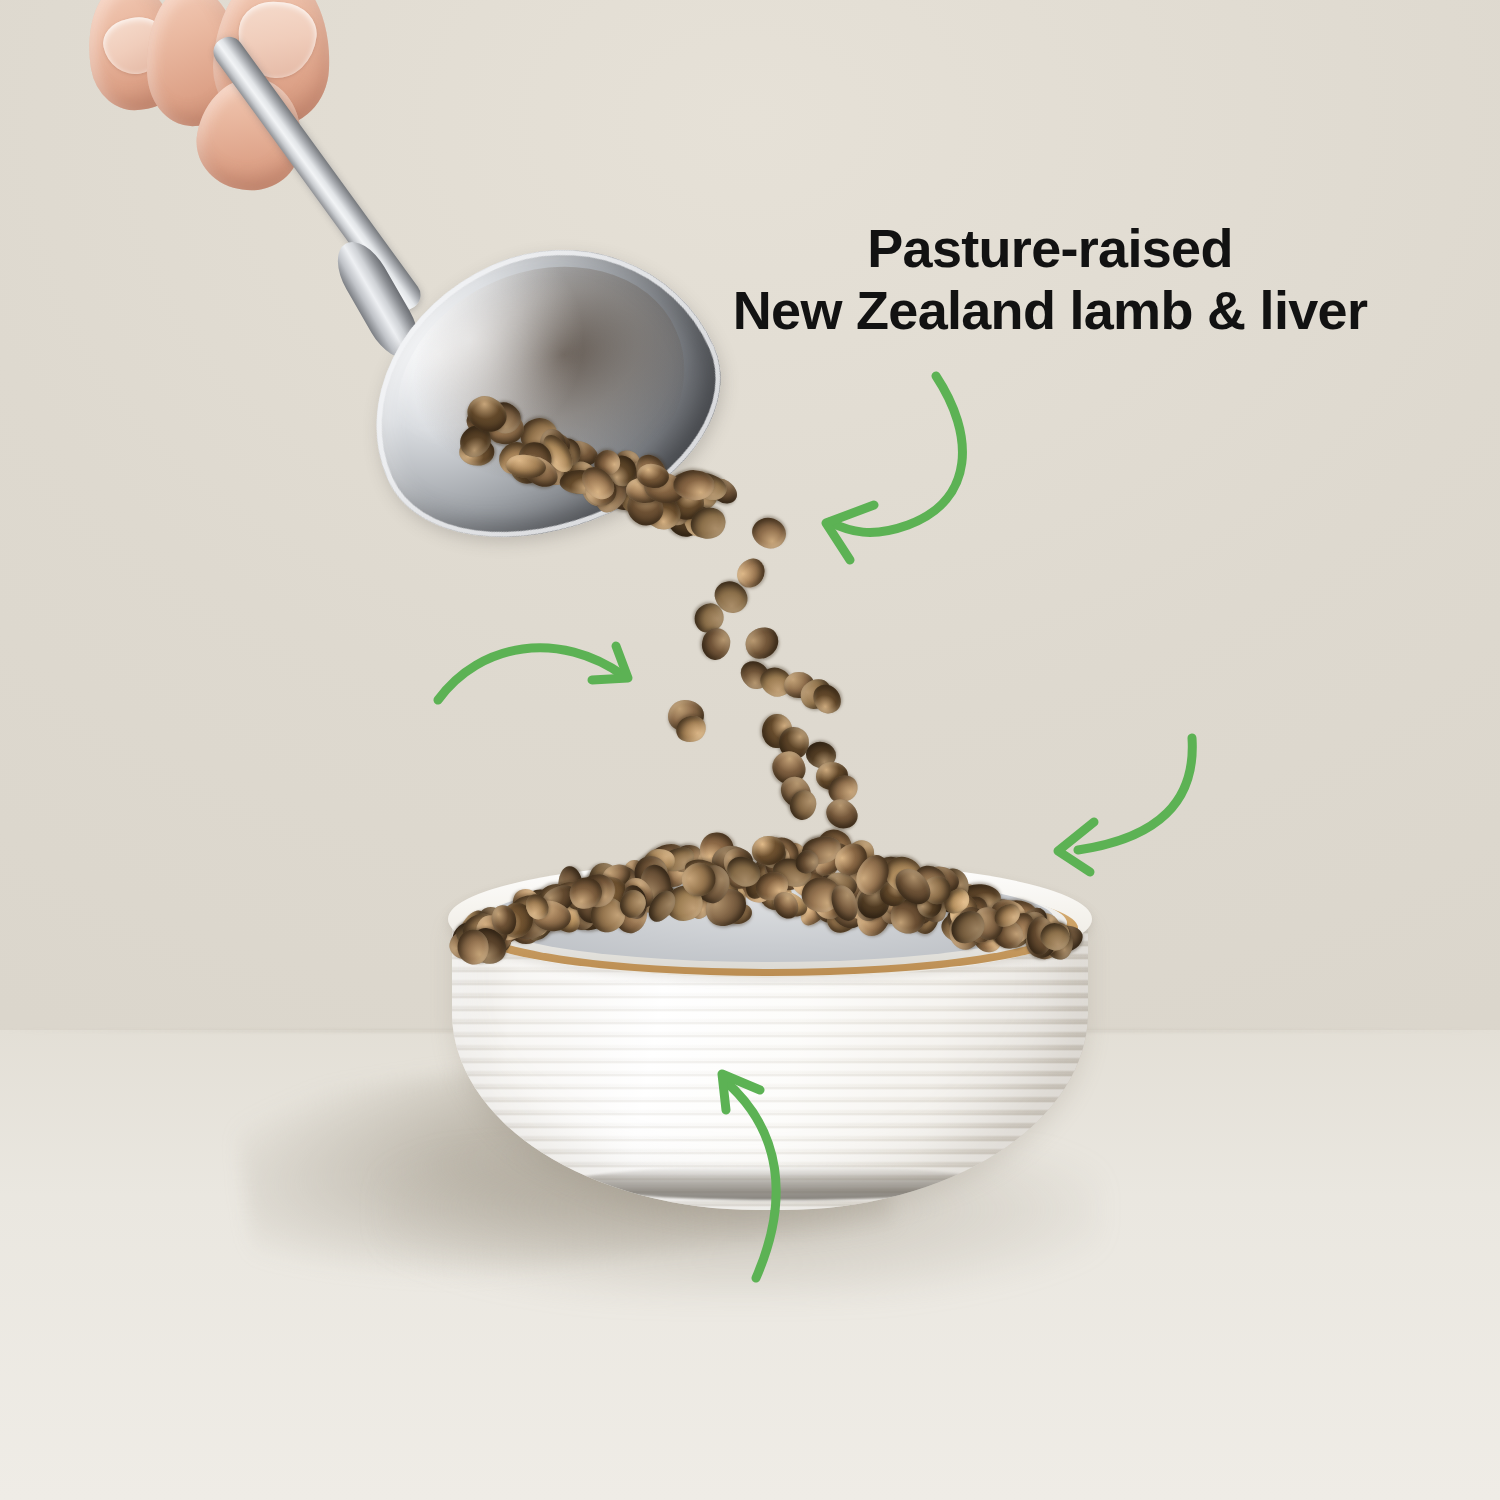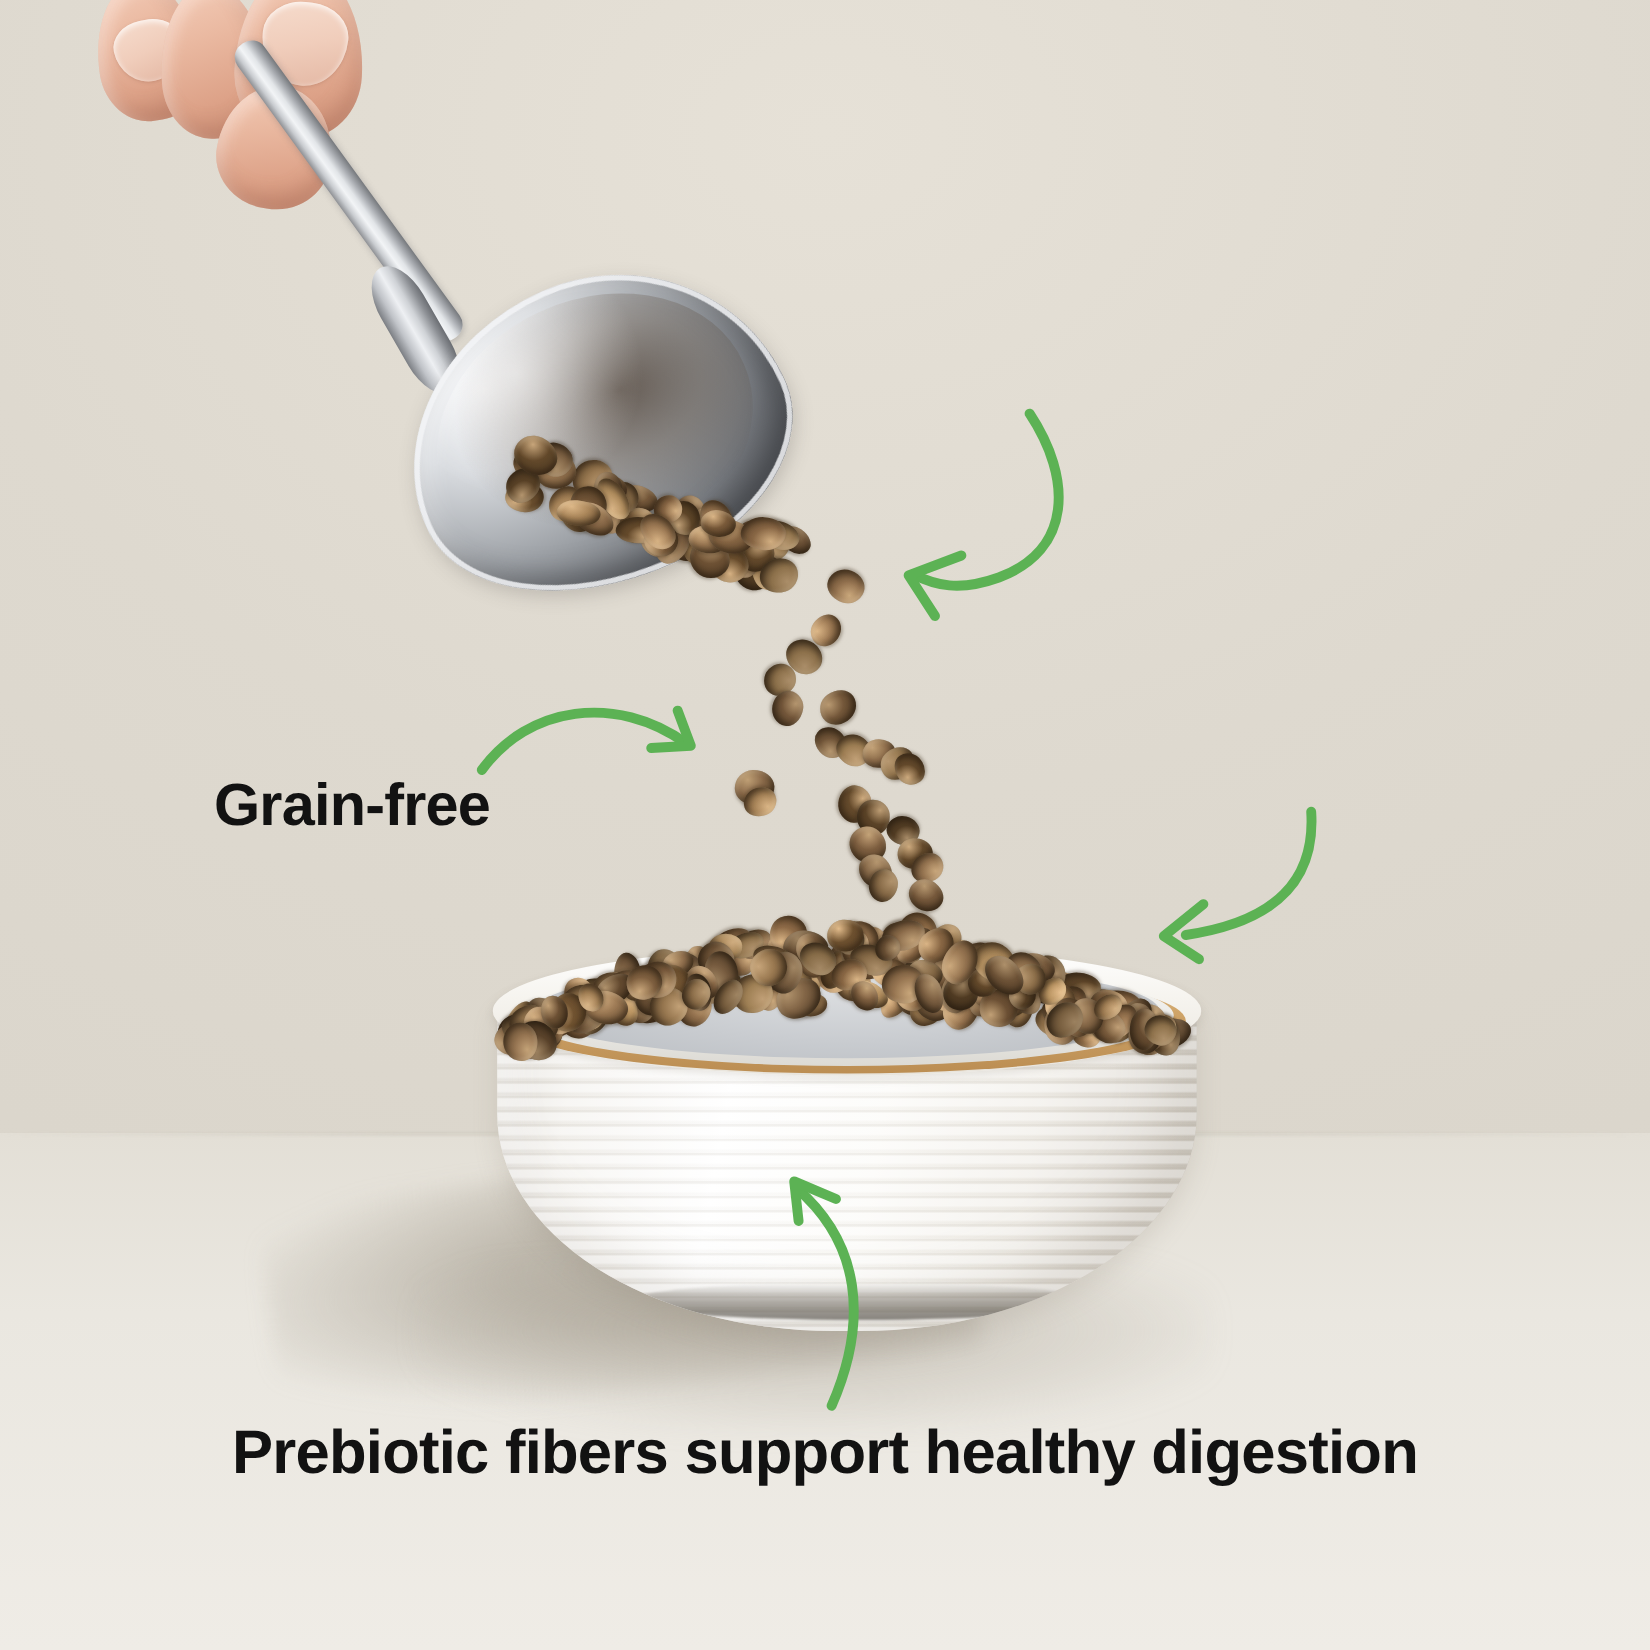--- a/index.html
+++ b/index.html
@@ -540,16 +540,16 @@
         <path d="M1192 738 C 1196 800, 1160 838, 1078 850"></path>
         <path d="M1094 822 L 1058 851 L 1090 872"></path>
       </g>
       <g>
         <path d="M756 1278 C 790 1200, 782 1130, 724 1080"></path>
         <path d="M726 1110 L 722 1074 L 760 1090"></path>
       </g>
     </g>
   </svg>
 
-  <div class="callout" id="c-grain">Grain-free</div>
-  <div class="callout" id="c-preb">Prebiotic fibers support healthy digestion</div>
+  <div class="callout" id="c-lamb">Pasture-raised
+New Zealand lamb &amp; liver</div>
 
 </div>
 
 </body></html>

